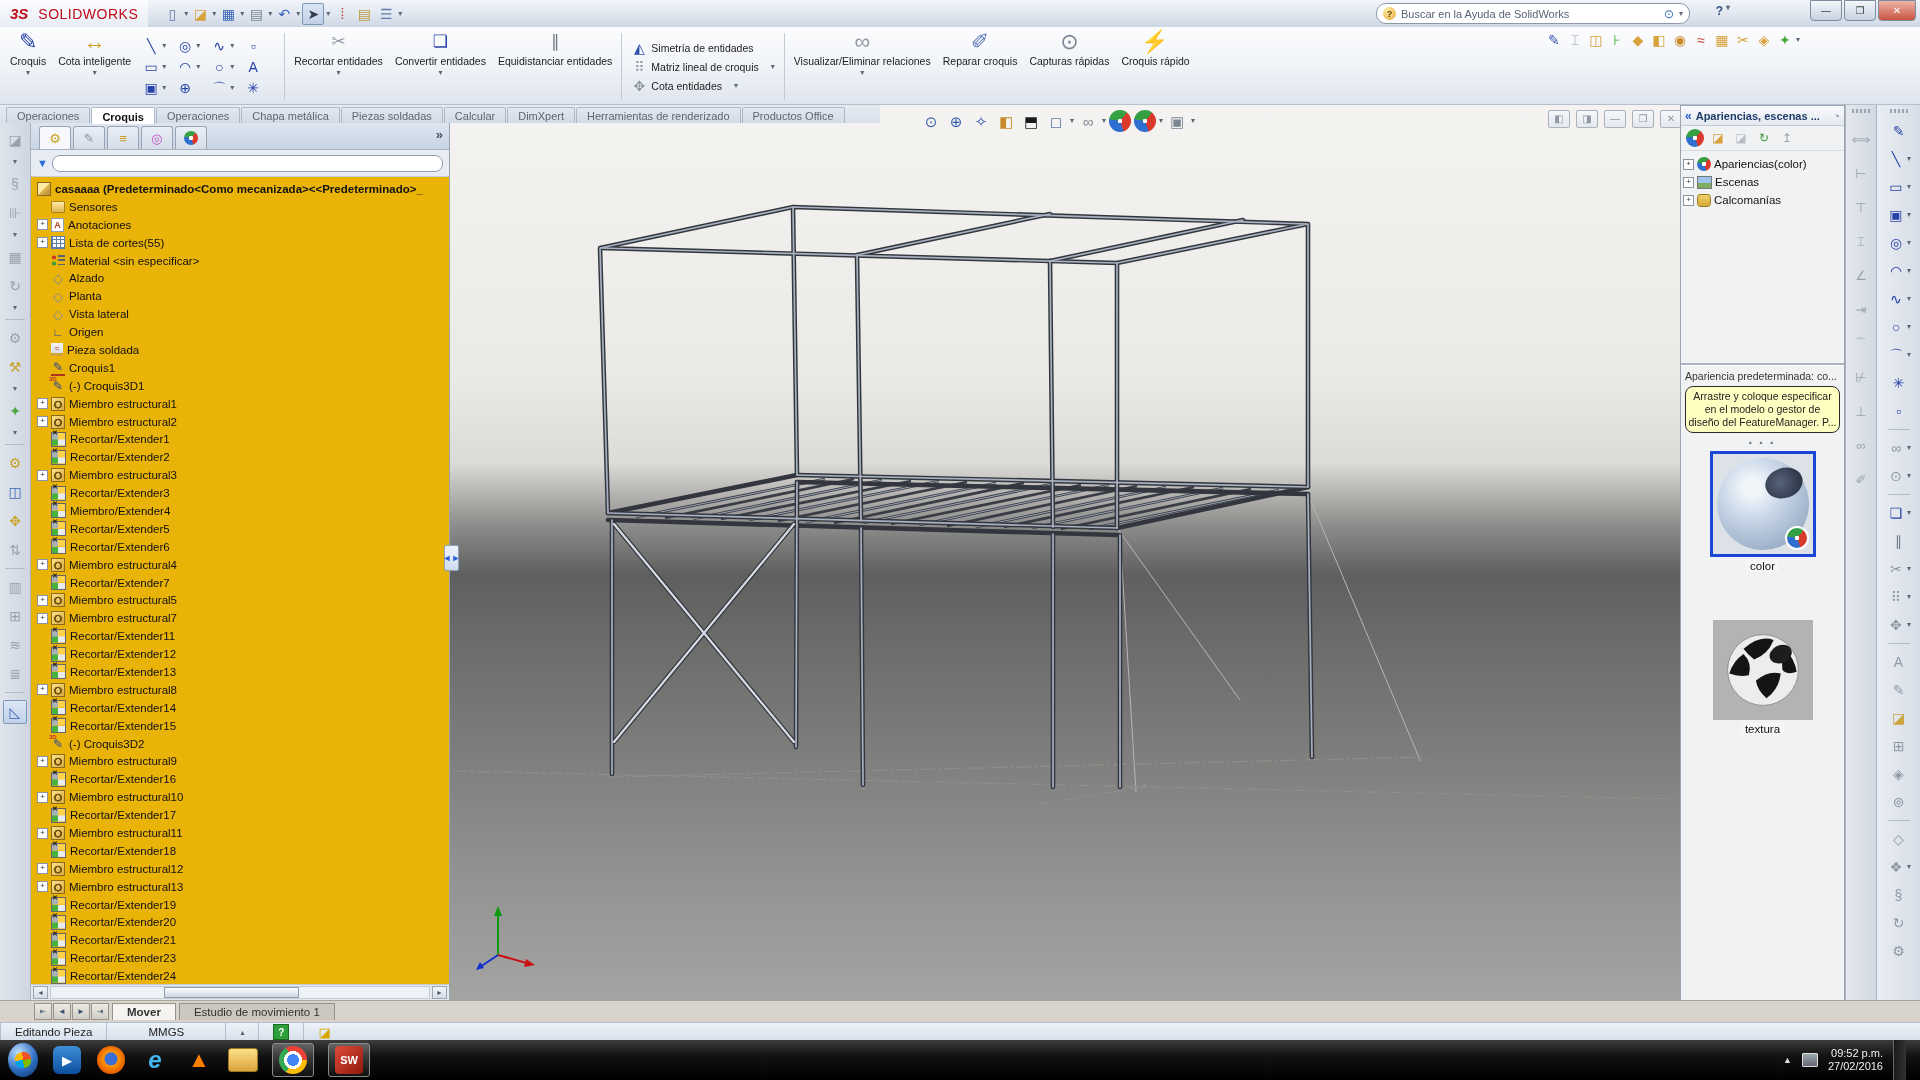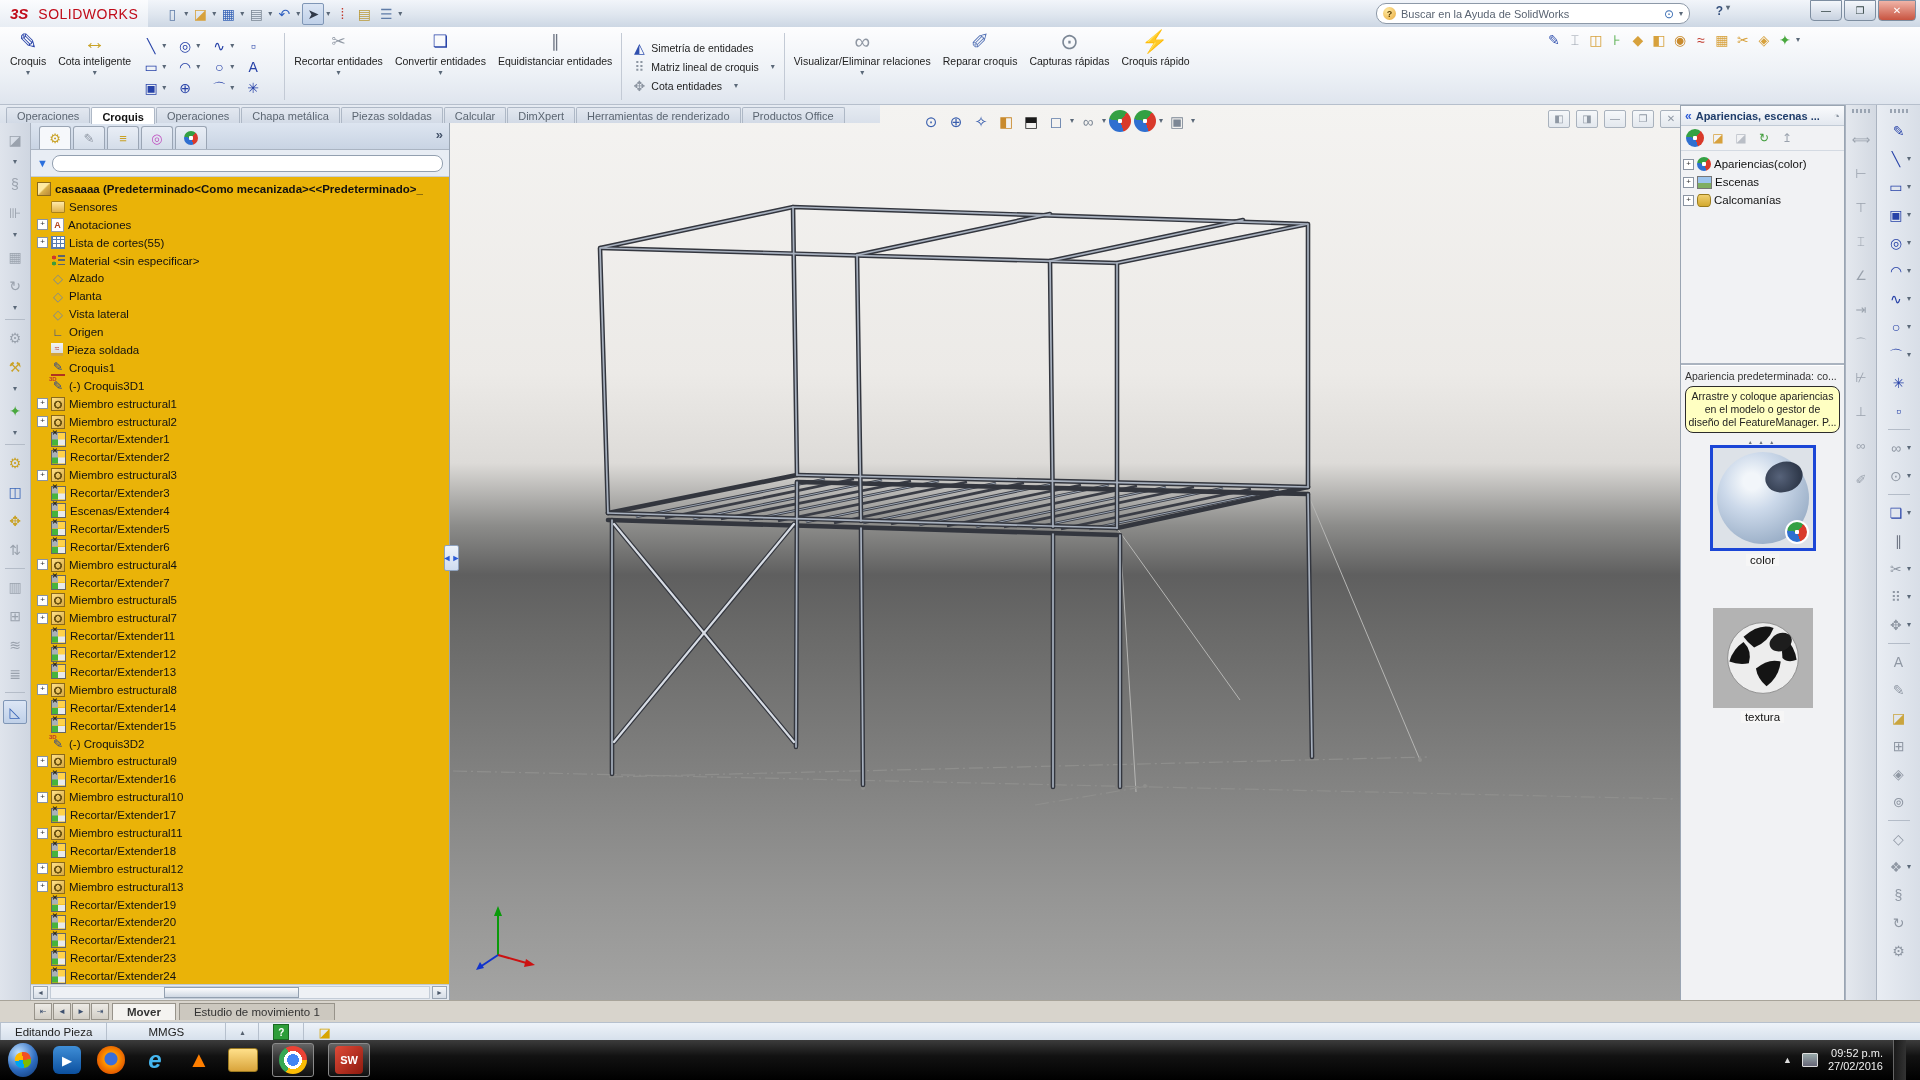--- a/index.html
+++ b/index.html
@@ -138,21 +138,21 @@
     radial-gradient(circle at 50% 50%,#fff 0 2px,rgba(0,0,0,0) 2.5px),
     conic-gradient(from 40deg,#d93a2b 0 120deg,#2f6fd0 0 240deg,#34a043 0 360deg);
     width:14px;height:14px;display:inline-block;}
   .ic-scene{width:13px;height:11px;border:1px solid #777;background:linear-gradient(180deg,#9cc4ee 0 55%,#7fae62 0);}
   .ic-decal{width:12px;height:11px;border:1px solid #9a7b1c;border-radius:3px/5px;background:linear-gradient(180deg,#f0d070,#d3a92f);}
   #tp-div{margin-top:150px;border-top:2px solid #aab3bf;border-bottom:1px solid #fff;}
   #tp-default{font-size:10.5px;color:#333;padding:4px 4px 2px 4px;white-space:nowrap;overflow:hidden;}
   #tp-tip{margin:2px 4px;background:#ffffc2;border:1px solid #2c2c2c;border-radius:8px;font-size:10.5px;
     color:#222;text-align:center;padding:3px 2px;line-height:13px;}
   #tp-dots{text-align:center;color:#6a737e;font-size:6px;letter-spacing:3px;margin-top:3px;}
-  .thumbwrap{display:flex;flex-direction:column;align-items:center;}
+  .thumbwrap{display:flex;flex-direction:column;align-items:center;margin-top:6px;}
   #thumb-color{width:100px;height:100px;border:3px solid #1b46d6;background:#dde2e8;position:relative;}
   #thumb-color .sphere{position:absolute;inset:4px;border-radius:50%;
     background:radial-gradient(circle at 38% 32%,#f2f6fa 0 10%,#ccd9ea 35%,#9db1c9 75%,#8195ae);}
   #thumb-color .hole{position:absolute;right:10px;top:14px;width:38px;height:30px;border-radius:50%;
     background:radial-gradient(circle at 40% 45%,#57637a,#303a4c 70%);transform:rotate(-18deg);}
   #thumb-color .badge{position:absolute;right:4px;bottom:4px;width:20px;height:20px;border:2px solid #fff;border-radius:50%;}
   .thumblabel{margin-top:3px;font-size:11.5px;color:#111;background:#f6f6f6;padding:0 4px;}
   #thumb-tex{width:100px;height:100px;background:#b3b3b3;display:flex;align-items:center;justify-content:center;margin-top:42px;}
   
   #rtg{left:1845px;top:105px;width:31px;height:900px;background:linear-gradient(90deg,#e4e8ee,#d3d9e2);
@@ -664,21 +664,21 @@
           <span class="tlabel">Miembro estructural3</span>
         </div>
         <div class="trow">
           <span class="spacer"></span>
           <span class="ti ti-trim"></span>
           <span class="tlabel">Recortar/Extender3</span>
         </div>
         <div class="trow">
           <span class="spacer"></span>
           <span class="ti ti-trim"></span>
-          <span class="tlabel">Escenas/Extender4</span>
+          <span class="tlabel">Miembro/Extender4</span>
         </div>
         <div class="trow">
           <span class="spacer"></span>
           <span class="ti ti-trim"></span>
           <span class="tlabel">Recortar/Extender5</span>
         </div>
         <div class="trow">
           <span class="spacer"></span>
           <span class="ti ti-trim"></span>
           <span class="tlabel">Recortar/Extender6</span>
@@ -840,21 +840,21 @@
           <span class="tlabel">Escenas</span>
         </div>
         <div class="tprow">
           <span class="plus">+</span>
           <span class="ic-decal"></span>
           <span class="tlabel">Calcomanías</span>
         </div>
       </div>
     <div id="tp-div"></div>
     <div id="tp-default">Apariencia predeterminada: co...</div>
-    <div id="tp-tip">Arrastre y coloque apariencias en el modelo o gestor de diseño del FeatureManager. P...</div>
+    <div id="tp-tip">Arrastre y coloque especificar en el modelo o gestor de diseño del FeatureManager. P...</div>
     <div id="tp-dots">▴ ▴ ▴</div>
     <div class="thumbwrap">
       <div id="thumb-color">
         <div class="sphere"></div>
         <div class="hole"></div>
         <span class="badge colorball"></span>
       </div>
       <span class="thumblabel">color</span>
     </div>
     <div class="thumbwrap">

